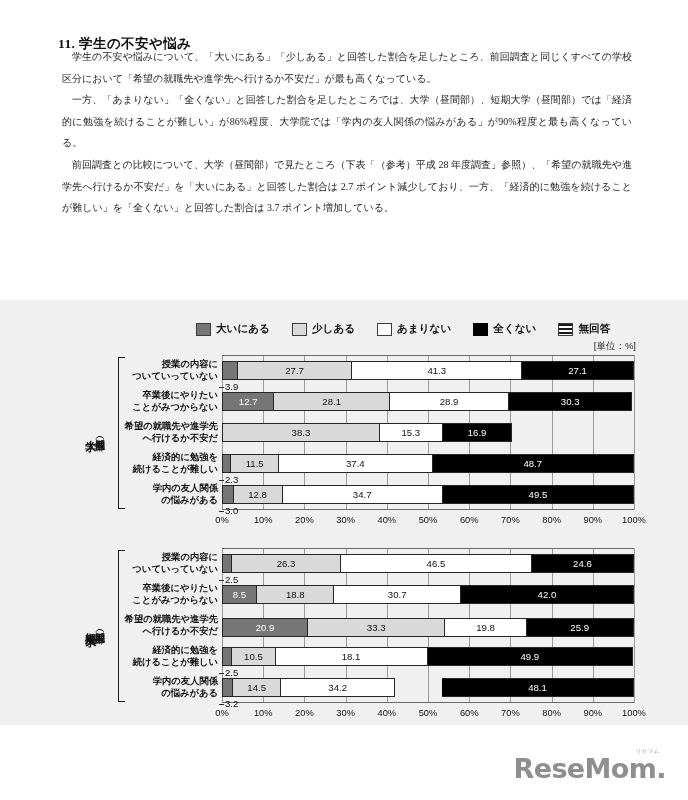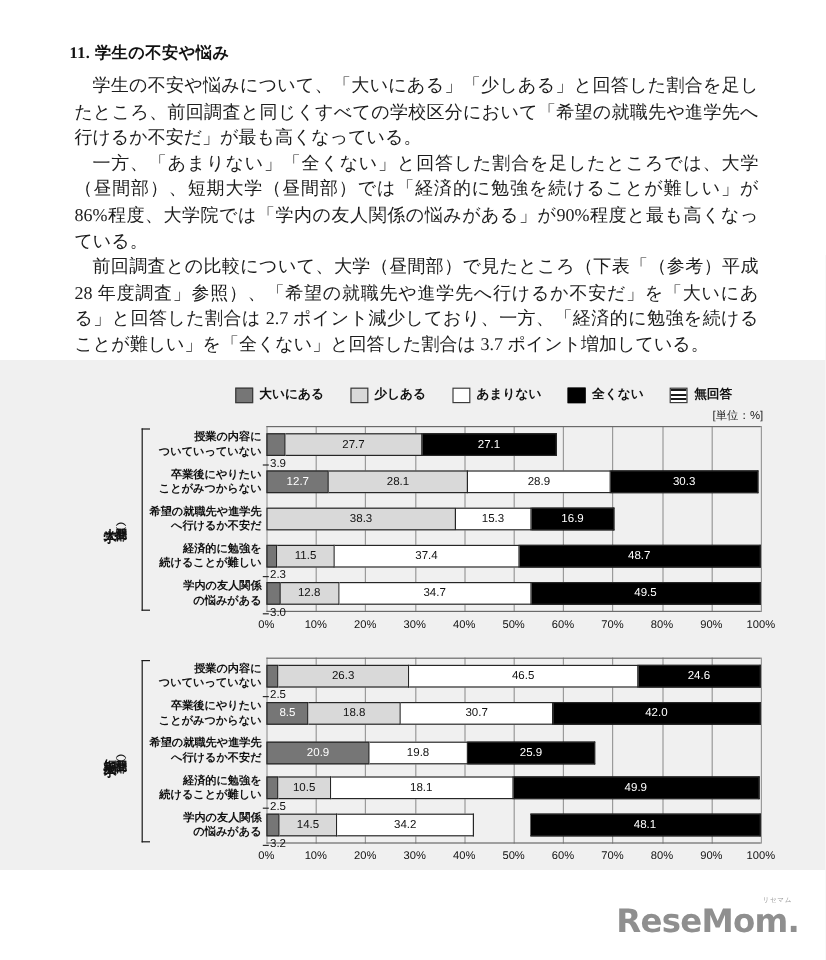--- a/index.html
+++ b/index.html
@@ -25,23 +25,23 @@
     font-weight: bold;
     letter-spacing: 0.4px;
     color: #111;
     white-space: nowrap;
   }
 
   
   .body-copy {
     position: absolute;
     left: 62px;
-    top: 62px;
+    top: 46px;
     width: 570px;
-    font-size: 15px;
+    font-size: 10px;
     line-height: 21.6px;
     text-align: justify;
     color: #1c1c1c;
   }
   .body-copy p {
     margin: 0 0 0 0;
     text-indent: 1em;
   }
 
   
@@ -387,20 +387,23 @@
       </div>
       <div class="plot-frame"></div>
       <div class="bar-row" style="top: 0px;">
         <div class="bar">
           <div class="seg seg-daini" style="width: 16.068px;">
             <span class="callout">3.9</span>
           </div>
           <div class="seg seg-sukoshi" style="width: 114.124px;">
             <span class="seg-label">27.7</span>
           </div>
+          <div class="seg seg-amari" style="width: 170.156px;">
+            <span class="seg-label">41.3</span>
+          </div>
           <div class="seg seg-mattaku" style="width: 111.652px;">
             <span class="seg-label">27.1</span>
           </div>
         </div>
       </div>
       <div class="bar-row" style="top: 31px;">
         <div class="bar">
           <div class="seg seg-daini" style="width: 52.324px;">
             <span class="seg-label">12.7</span>
           </div>
@@ -548,20 +551,23 @@
           <div class="seg seg-mattaku" style="width: 173.04px;">
             <span class="seg-label">42.0</span>
           </div>
         </div>
       </div>
       <div class="bar-row" style="top: 64px;">
         <div class="bar">
           <div class="seg seg-daini" style="width: 86.108px;">
             <span class="seg-label">20.9</span>
           </div>
+          <div class="seg seg-sukoshi" style="width: 137.196px;">
+            <span class="seg-label">33.3</span>
+          </div>
           <div class="seg seg-amari" style="width: 81.576px;">
             <span class="seg-label">19.8</span>
           </div>
           <div class="seg seg-mattaku" style="width: 106.708px;">
             <span class="seg-label">25.9</span>
           </div>
         </div>
       </div>
       <div class="bar-row" style="top: 93px;">
         <div class="bar">

